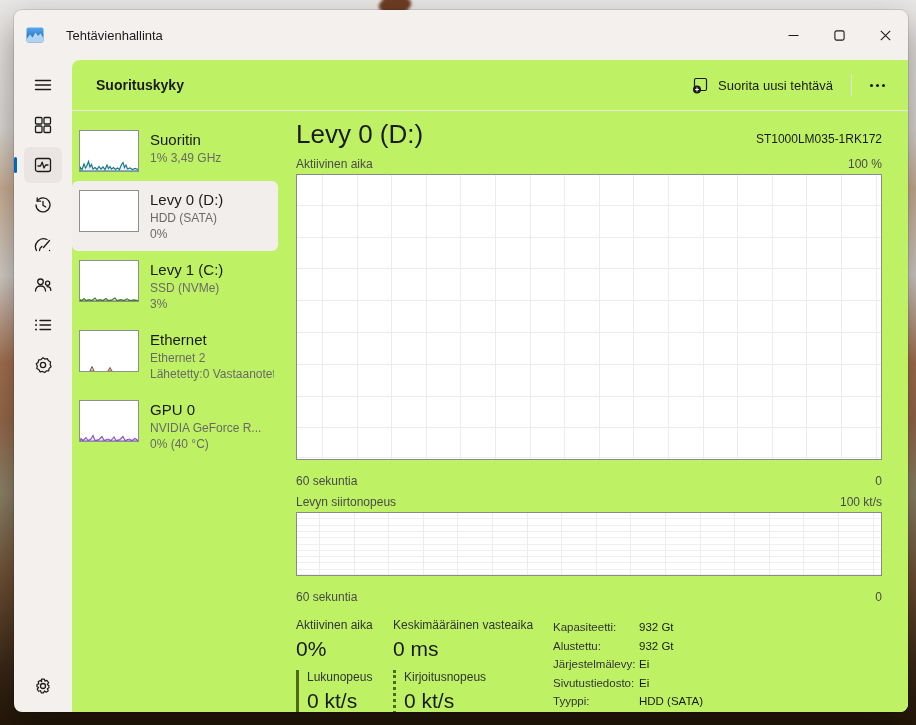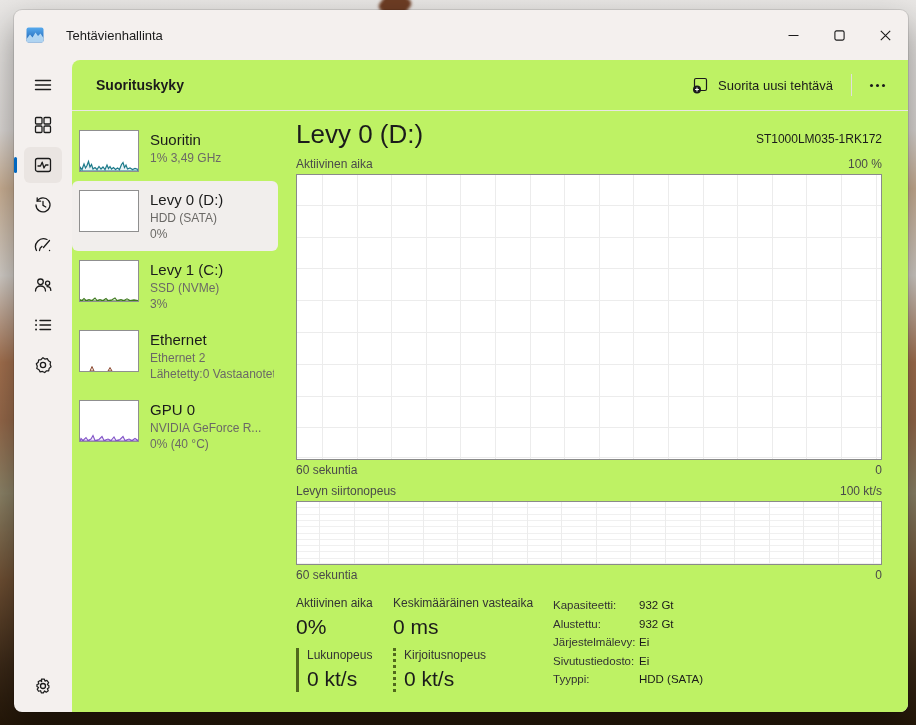--- a/index.html
+++ b/index.html
@@ -66,21 +66,21 @@
 
   
   .main { flex:1; padding:8px 26px 0 18px; min-width:0; }
   .main-title-row { display:flex; justify-content:space-between; align-items:baseline; }
   .main-title { font-size:26px; font-weight:400; color:#1b1b1b; }
   .device-name { font-size:12px; color:#1b1b1b;text-align:center; }
 
   .chart-label-row, .chart-footer-row { display:flex; justify-content:space-between;
     font-size:12px; color:#4a4a4a; }
   .chart-label-row { margin-top:7px; margin-bottom:3px; }
-  .chart-footer-row { margin-top:3px; }
+  .chart-footer-row { margin-top:14px; }
 
   .chart-box { border:1px solid #8a8a8a; background-color:#fff; }
   .chart-big { height:286px;
     background-image:
       repeating-linear-gradient(to right, #ececec 0 1px, transparent 1px 34.6px),
       repeating-linear-gradient(to bottom, #ececec 0 1px, transparent 1px 31.8px);
     background-position:25px 0, 0 -2px; }
   .chart-small { height:64px; margin-top:2px;
     background-image:
       repeating-linear-gradient(to right, #ececec 0 1px, transparent 1px 34.6px),

